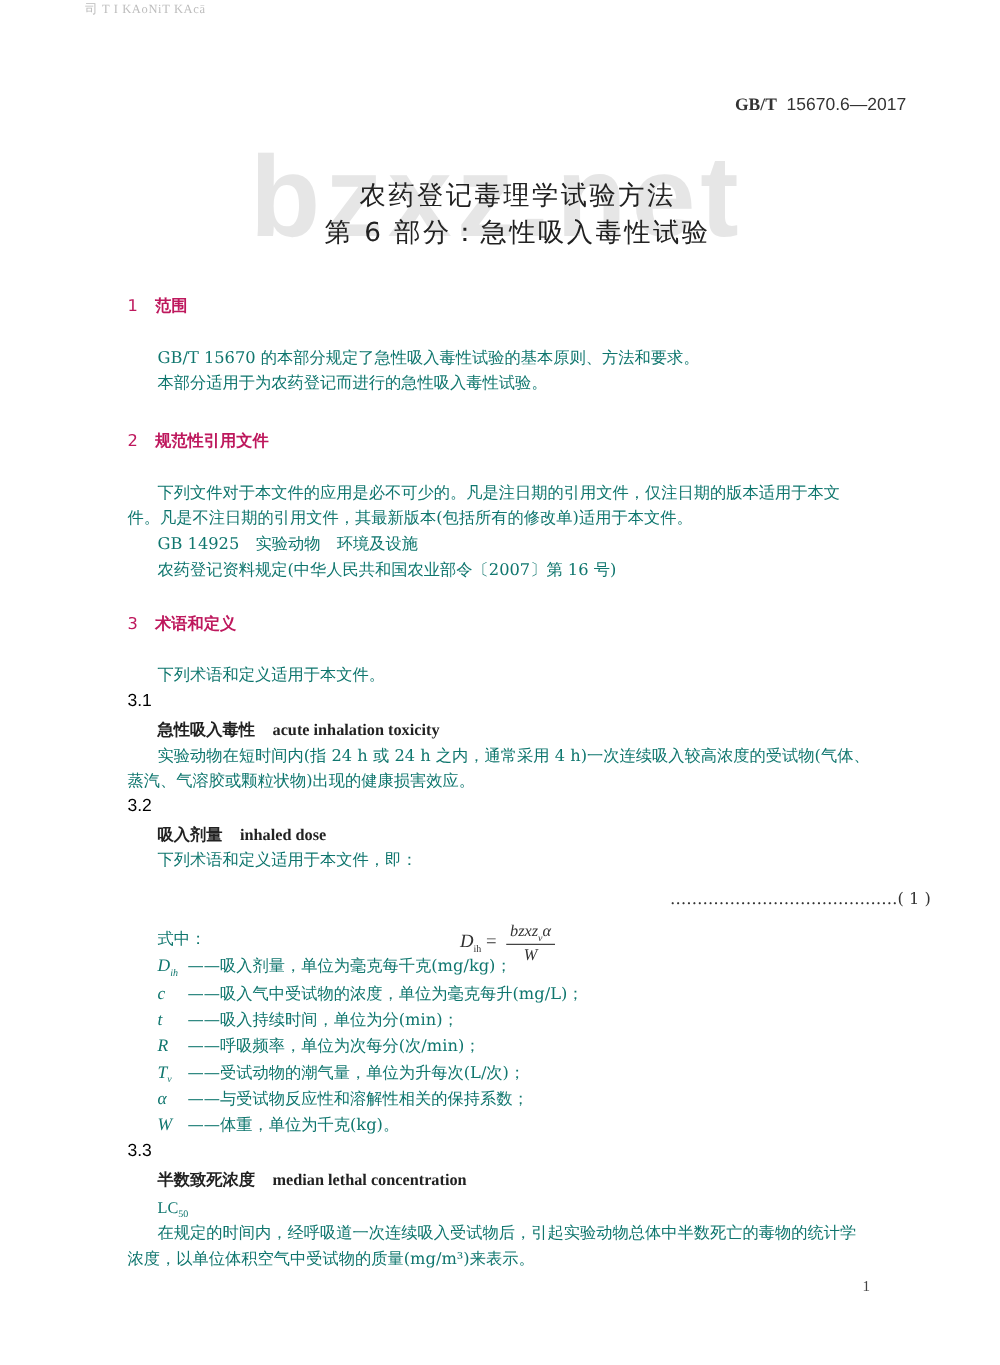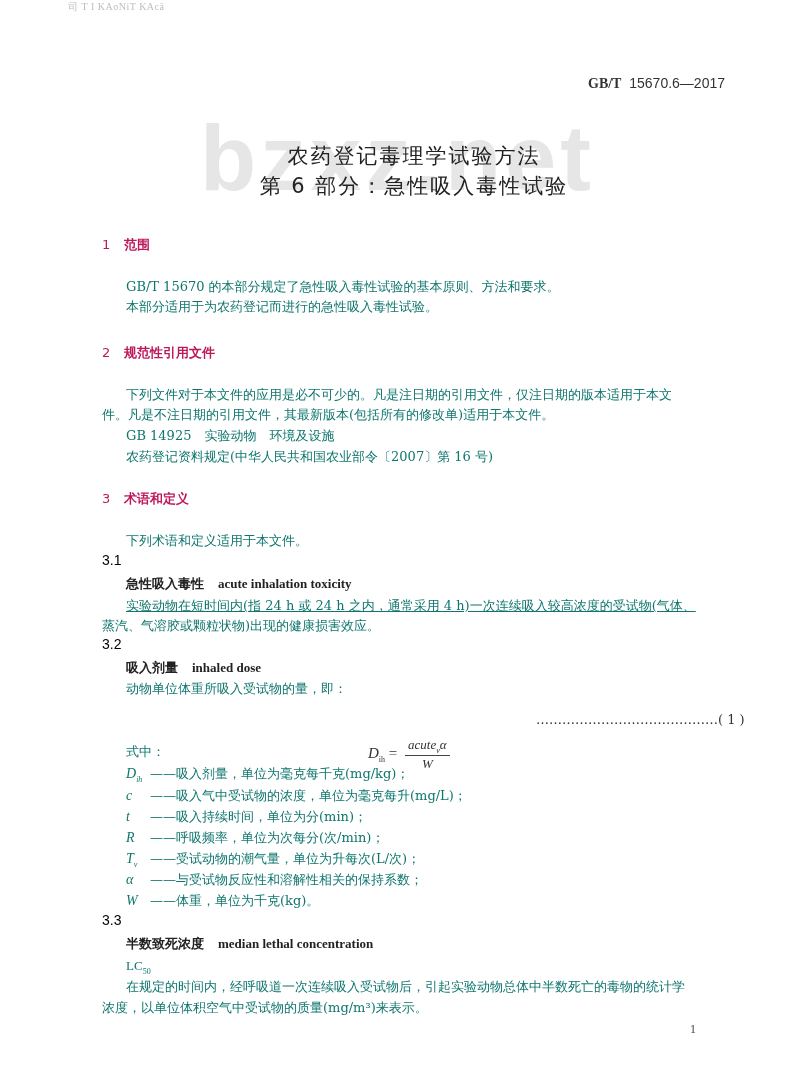--- a/index.html
+++ b/index.html
@@ -65,34 +65,34 @@
 
 <div class="abs h" style="left:102px; top:490px;">
   <span class="num">3</span><span>术语和定义</span>
 </div>
 <div class="abs p indent" style="top:530px;">下列术语和定义适用于本文件。</div>
 
 <div class="abs sub" style="top:552px;">3.1</div>
 <div class="abs term" style="top:575px;">
   <span class="zh">急性吸入毒性</span><span class="en">acute inhalation toxicity</span>
 </div>
-<div class="abs p indent" style="top:595px;text-decoration:underline;">实验动物在短时间内(指 24 h 或 24 h 之内，通常采用 4 h)一次连续吸入较高浓度的受试物(气体、</div>
+<div class="abs p indent" style="top:595px;">实验动物在短时间内(指 24 h 或 24 h 之内，通常采用 4 h)一次连续吸入较高浓度的受试物(气体、</div>
 <div class="abs p full" style="top:615px;">蒸汽、气溶胶或颗粒状物)出现的健康损害效应。</div>
 
 <div class="abs sub" style="top:636px;">3.2</div>
 <div class="abs term" style="top:659px;">
   <span class="zh">吸入剂量</span><span class="en">inhaled dose</span>
 </div>
-<div class="abs p indent" style="top:678px;">动物单位体重所吸入受试物的量，即：</div>
+<div class="abs p indent" style="top:678px;">下列术语和定义适用于本文件，即：</div>
 
 <div class="abs formula">
   <i>D</i><sub>ih</sub>
   <span>=</span>
   <span class="frac">
-    <span class="num2"><span>acute</span><sub>v</sub><span>α</span></span>
+    <span class="num2"><span>bzxz</span><sub>v</sub><span>α</span></span>
     <span class="den">W</span>
   </span>
 </div>
 <div class="abs eqno">
   <span>……………………………………</span><span>( 1 )</span>
 </div>
 
 <div class="abs p indent" style="top:741px;">式中：</div>
 
 <div class="abs p indent" style="top:763px;">

